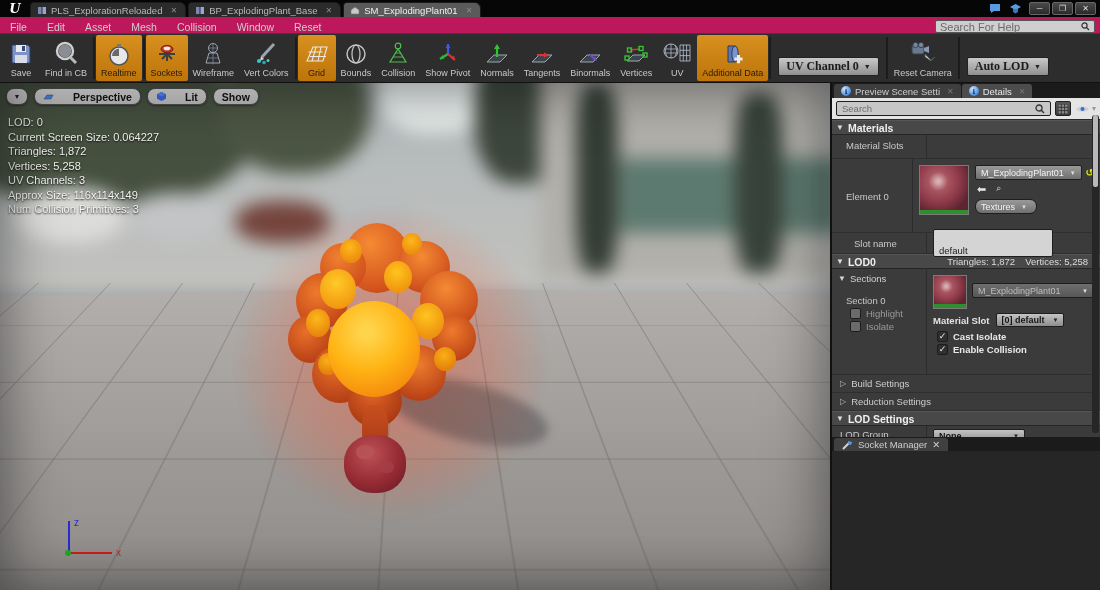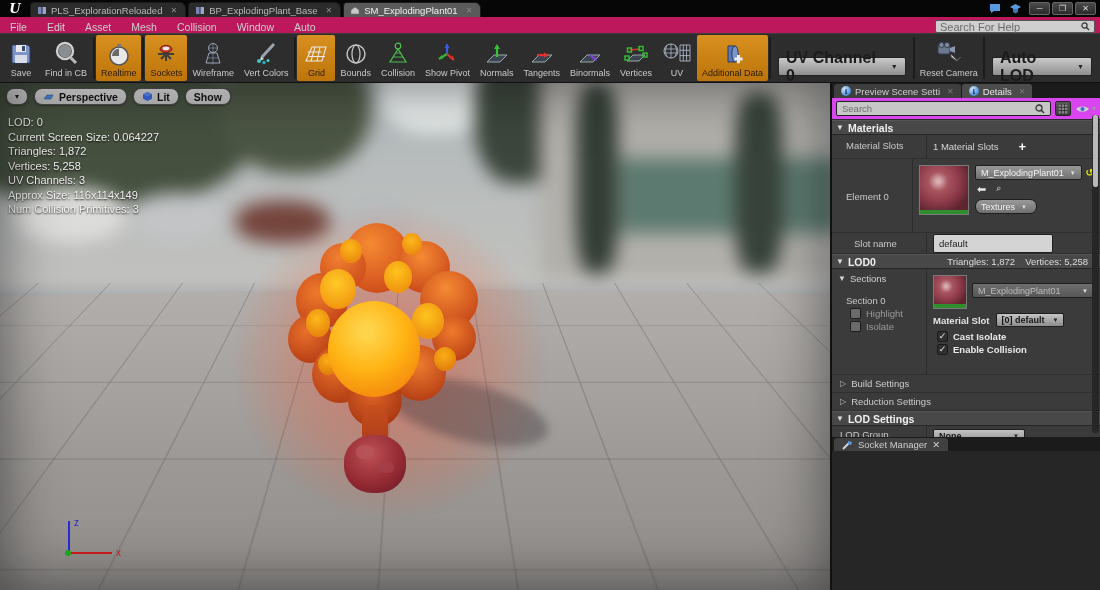--- a/index.html
+++ b/index.html
@@ -29,21 +29,21 @@
   
   .toolbar { position:absolute; left:0; top:33px; width:1100px; height:50px; background:#2d2d2d; border-top:1px solid #3d3d3d; border-bottom:1px solid #111; display:flex; align-items:stretch; padding:1px 2px; }
   .tgroup { display:flex; align-items:stretch; }
   .tsep { width:2px; background:#1c1c1c; margin:2px 1px; }
   .tbtn { display:flex; flex-direction:column; align-items:center; justify-content:flex-end; padding:2px 5px 3px 5px; min-width:38px; }
   .tbtn .ticon { height:28px; display:flex; align-items:center; justify-content:center; }
   .tbtn .tlabel { font-size:9px; color:#c9c9c9; white-space:nowrap; }
   .tbtn.active { background:linear-gradient(#d89020,#bd7409); border-radius:2px; }
   .tbtn.active .tlabel { color:#27190a; }
   .combo-toolbar { align-self:flex-end; margin:0 6px 5px 6px; height:19px; display:flex; align-items:center; gap:5px;
-     background:linear-gradient(#c9c9c9,#8f8f8f); border:1px solid #222; border-radius:2px; padding:0 7px; color:#1c1c1c; font-size:16px; font-weight:bold; }
+     background:linear-gradient(#c9c9c9,#8f8f8f); border:1px solid #222; border-radius:2px; padding:0 7px; color:#1c1c1c; font-size:12px; font-weight:bold;font-family:Liberation Serif, serif; }
   .combo-toolbar:after { content:"▼"; font-size:7px; color:#222; }
 
   
   .viewport { position:absolute; left:0; top:83px; width:830px; height:507px; background:#9aa0a6; overflow:hidden; }
   .vp-bg { position:absolute; inset:-20px; filter:blur(9px); }
   .blob { position:absolute; }
   .vp-floor { position:absolute; left:0; top:205px; width:830px; height:302px;
      background:linear-gradient(#b2afac, #9b9895 60%, #908d8a);
      clip-path:polygon(0 8px, 48% 0, 100% 6px, 100% 100%, 0 100%); }
   .vp-grid { position:absolute; left:-250px; top:200px; width:1340px; height:720px;
@@ -51,40 +51,40 @@
      background:
        repeating-linear-gradient(90deg, rgba(116,113,110,.55) 0 1px, transparent 1px 72px),
        repeating-linear-gradient(0deg, rgba(116,113,110,.5) 0 1px, transparent 1px 72px); }
   .vp-vignette { position:absolute; inset:0; box-shadow:inset 0 0 60px rgba(10,10,12,.55); pointer-events:none; }
 
   .glow { position:absolute; left:230px; top:120px; width:320px; height:320px;
      background:radial-gradient(circle, rgba(255,72,40,.45) 0%, rgba(255,80,40,.22) 45%, transparent 70%); }
   .pblob { position:absolute; border-radius:50%; }
   .shadow { position:absolute; left:385px; top:300px; width:165px; height:58px; background:rgba(66,58,62,.42); border-radius:50%; transform:rotate(14deg); filter:blur(5px); }
 
-  .vp-pill { height:17px; display:flex; align-items:center; gap:4px; background:linear-gradient(#e2e2e2,#bdbdbd); border:1px solid #4e4e4e; border-radius:8px; padding:0 8px; color:#111; font-size:10.5px; font-weight:bold; box-shadow:0 1px 2px rgba(0,0,0,.4); }
+  .vp-pill { height:17px; display:flex; align-items:center; gap:18px; background:linear-gradient(#e2e2e2,#bdbdbd); border:1px solid #4e4e4e; border-radius:8px; padding:0 8px; color:#111; font-size:10.5px; font-weight:bold; box-shadow:0 1px 2px rgba(0,0,0,.4); }
   .vp-toprow { position:absolute; left:6px; top:5px; display:flex; gap:6px; align-items:center; }
   .vp-caret { width:22px; justify-content:center; padding:0 4px; }
   .vp-caret:after { content:"▼"; font-size:7px; color:#222; }
   .vp-stats { position:absolute; left:8px; top:32px; color:#f2f2f0; font-size:11px; line-height:14.5px; text-shadow:0 1px 2px rgba(0,0,0,.9); }
   .axis { position:absolute; left:40px; top:438px; width:90px; height:60px; }
   .axis .zline { position:absolute; left:28px; top:0; width:2px; height:32px; background:#2a2ad8; }
   .axis .xline { position:absolute; left:28px; top:31px; width:44px; height:2px; background:#d41a1a; }
   .axis .zlab { position:absolute; left:34px; top:-4px; color:#2a2ad8; font-size:10px; }
   .axis .xlab { position:absolute; left:76px; top:26px; color:#d41a1a; font-size:10px; }
   .axis .odot { position:absolute; left:25px; top:29px; width:6px; height:6px; background:#1fae1f; border-radius:50%; }
 
   
   .rpanel { position:absolute; left:830px; top:83px; width:270px; height:354px; background:#383838; border-left:2px solid #111; }
   .rtabs { height:15px; background:#1b1b1b; display:flex; align-items:flex-end; gap:1px; padding-left:2px; }
   .rtab { height:14px; display:flex; align-items:center; gap:4px; padding:0 7px; background:#3e3e3e; color:#cdcdcd; font-size:9.5px; border-radius:3px 3px 0 0; }
   .rtab.selected { background:#4c4c4c; color:#e8e8e8; }
   .rtab .tabx { color:#777; font-size:8px; margin-left:3px; }
   .info-ico { width:10px; height:10px; border-radius:50%; background:radial-gradient(circle at 35% 30%, #cfe6ff, #5a9ae0 60%, #2a5da8); color:#0c2c55; font-size:7px; font-weight:bold; font-family:"DejaVu Serif",serif; display:flex; align-items:center; justify-content:center; }
-  .searchrow { height:22px; background:#d946ef; display:flex; align-items:center; gap:4px; padding:0 4px; border-bottom:1px solid #2a2a2a; }
+  .searchrow { height:22px; background:#e5e5e5; display:flex; align-items:center; gap:4px; padding:0 4px; border-bottom:1px solid #2a2a2a; }
   .dsearch { flex:1; height:15px; background:#c7c7c7; border:1px solid #1f1f1f; border-radius:2px; display:flex; align-items:center; padding:0 5px; }
   .dsearch span { color:#6e6e6e; font-size:9.5px; flex:1; }
   .sq-ico { width:16px; height:15px; background:linear-gradient(#5a5a5a,#3c3c3c); border:1px solid #222; border-radius:2px; display:flex; align-items:center; justify-content:center; }
   .eye-wrap { display:flex; align-items:center; gap:2px; }
   .eye-wrap:after { content:"▾"; color:#999; font-size:8px; }
 
   .sect-head { height:15px; background:#484848; border-top:1px solid #555; border-bottom:1px solid #262626; color:#efefef; font-size:10.5px; font-weight:bold; display:flex; align-items:center; padding:0 4px; gap:4px; }
   .sect-head .arrow { font-size:8px; color:#ddd; }
   .sect-head .rstats { margin-left:auto; font-weight:normal; color:#dcdcdc; font-size:9.5px; display:flex; gap:10px; padding-right:8px; }
 
@@ -97,21 +97,21 @@
       radial-gradient(circle at 38% 32%, #d7aeb2 4%, #a85560 22%, #8e3a4a 48%, #5e2430 75%),
       linear-gradient(135deg,#6a6a6a 25%,#4e4e4e 25% 50%,#6a6a6a 50% 75%,#4e4e4e 75%); }
   .mthumb.small { width:34px; height:34px; }
   .combo-dark { height:15px; background:linear-gradient(#9a9a9a,#6f6f6f); border:1px solid #1e1e1e; border-radius:2px; color:#f4f4f4; font-size:9px; display:flex; align-items:center; padding:0 5px; gap:6px; }
   .combo-dark:after { content:"▼"; font-size:6px; color:#ddd; }
   .combo-dark.disabled { background:linear-gradient(#6e6e6e,#575757); color:#bdbdbd; }
   .combo-light { height:14px; background:linear-gradient(#c4c4c4,#8d8d8d); border:1px solid #1e1e1e; border-radius:2px; color:#151515; font-size:9px; font-weight:bold; display:flex; align-items:center; padding:0 5px; gap:8px; }
   .combo-light:after { content:"▼"; font-size:6px; color:#222; }
   .reset-ico { color:#d8e000; font-size:10px; font-weight:bold; }
   .mini-ico { color:#e6e6e6; font-size:11px; }
-  .txtfield { height:19px; background:#d4d4d4; border:1px solid #1e1e1e; border-radius:2px; color:#1a1a1a; font-size:9.5px; display:flex; align-items:center; padding:0 5px; min-width:120px; }
+  .txtfield { height:28px; background:#d4d4d4; border:1px solid #1e1e1e; border-radius:2px; color:#1a1a1a; font-size:9.5px; display:flex; align-items:flex-end; padding:0 5px; min-width:120px; }
   .txtfield.disabled { background:#8f8f8f; color:#e8e8e8; justify-content:space-between; }
   .cb { width:11px; height:11px; border:1px solid #1c1c1c; border-radius:2px; background:#6b6b6b; display:flex; align-items:center; justify-content:center; }
   .cb.checked { background:#2f2f2f; }
   .cb.checked:after { content:"✓"; color:#e8e8e8; font-size:9px; line-height:9px; }
   .cbrow { display:flex; align-items:center; gap:5px; margin:2px 4px; }
   .subhead { display:flex; align-items:center; gap:4px; color:#d2d2d2; font-size:9.5px; padding:4px 4px 3px 6px; }
   .subhead .arrow { font-size:8px; }
   .disc-row { display:flex; align-items:center; gap:5px; color:#cdcdcd; font-size:9.5px; padding:3px 4px 3px 8px; border-bottom:1px solid #2f2f2f; background:#3b3b3b; }
   .disc-row .tri { font-size:8px; color:#bbb; }
   .rscroll { position:absolute; right:1px; top:32px; width:7px; height:318px; background:#262626; border-radius:3px; }
@@ -175,21 +175,21 @@
     </div>
   </div>
 
   <div class="menubar">
     <span class="menu-item">File</span>
     <span class="menu-item">Edit</span>
     <span class="menu-item">Asset</span>
     <span class="menu-item">Mesh</span>
     <span class="menu-item">Collision</span>
     <span class="menu-item">Window</span>
-    <span class="menu-item">Auto</span>
+    <span class="menu-item">Reset</span>
     <div class="help-search">
       <span>Search For Help</span>
       <svg width="9" height="9" viewBox="0 0 9 9">
           <circle cx="3.5" cy="3.5" r="2.6" fill="none" stroke="#333" stroke-width="1.2"></circle>
           <path d="M5.6 5.6 8 8" stroke="#333" stroke-width="1.3"></path>
         </svg>
     </div>
   </div>
 
   <div class="toolbar">
@@ -515,24 +515,20 @@
           </svg>
         </div>
     </div>
 
     <div class="sect-head">
       <span class="arrow">▼</span>
       <span>Materials</span>
     </div>
     <div class="prow" style="height:24px;">
       <div class="plabel">Material Slots</div>
-      <div class="pvalue">
-        <span>1 Material Slots</span>
-        <span class="plus">+</span>
-      </div>
     </div>
     <div class="prow" style="height:74px;">
       <div class="plabel" style="display:flex;align-items:center;">Element 0</div>
       <div class="pvalue" style="align-items:flex-start;padding-top:6px;">
         <div class="mthumb"></div>
         <div style="display:flex;flex-direction:column;gap:3px;flex:1;">
           <div style="display:flex;align-items:center;gap:4px;">
             <div class="combo-dark" style="flex:1;justify-content:space-between;">
                 <span>M_ExplodingPlant01</span>
               </div>

